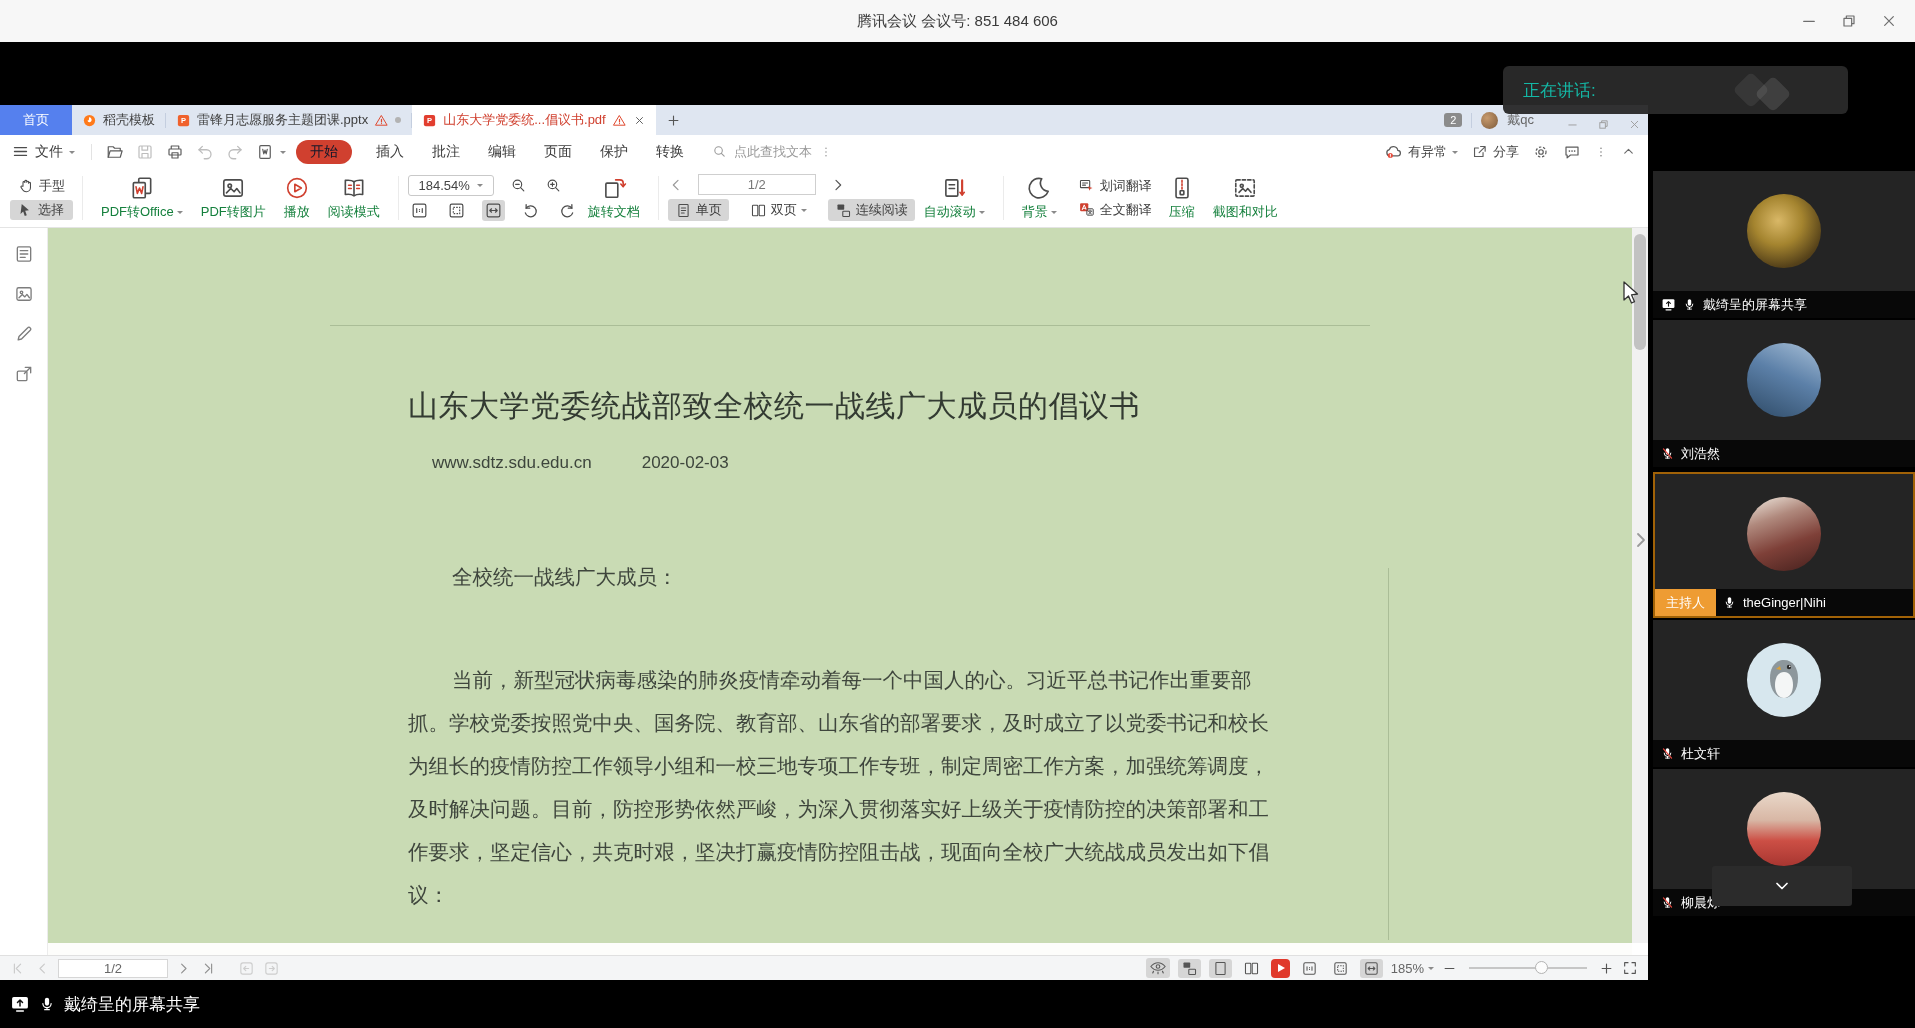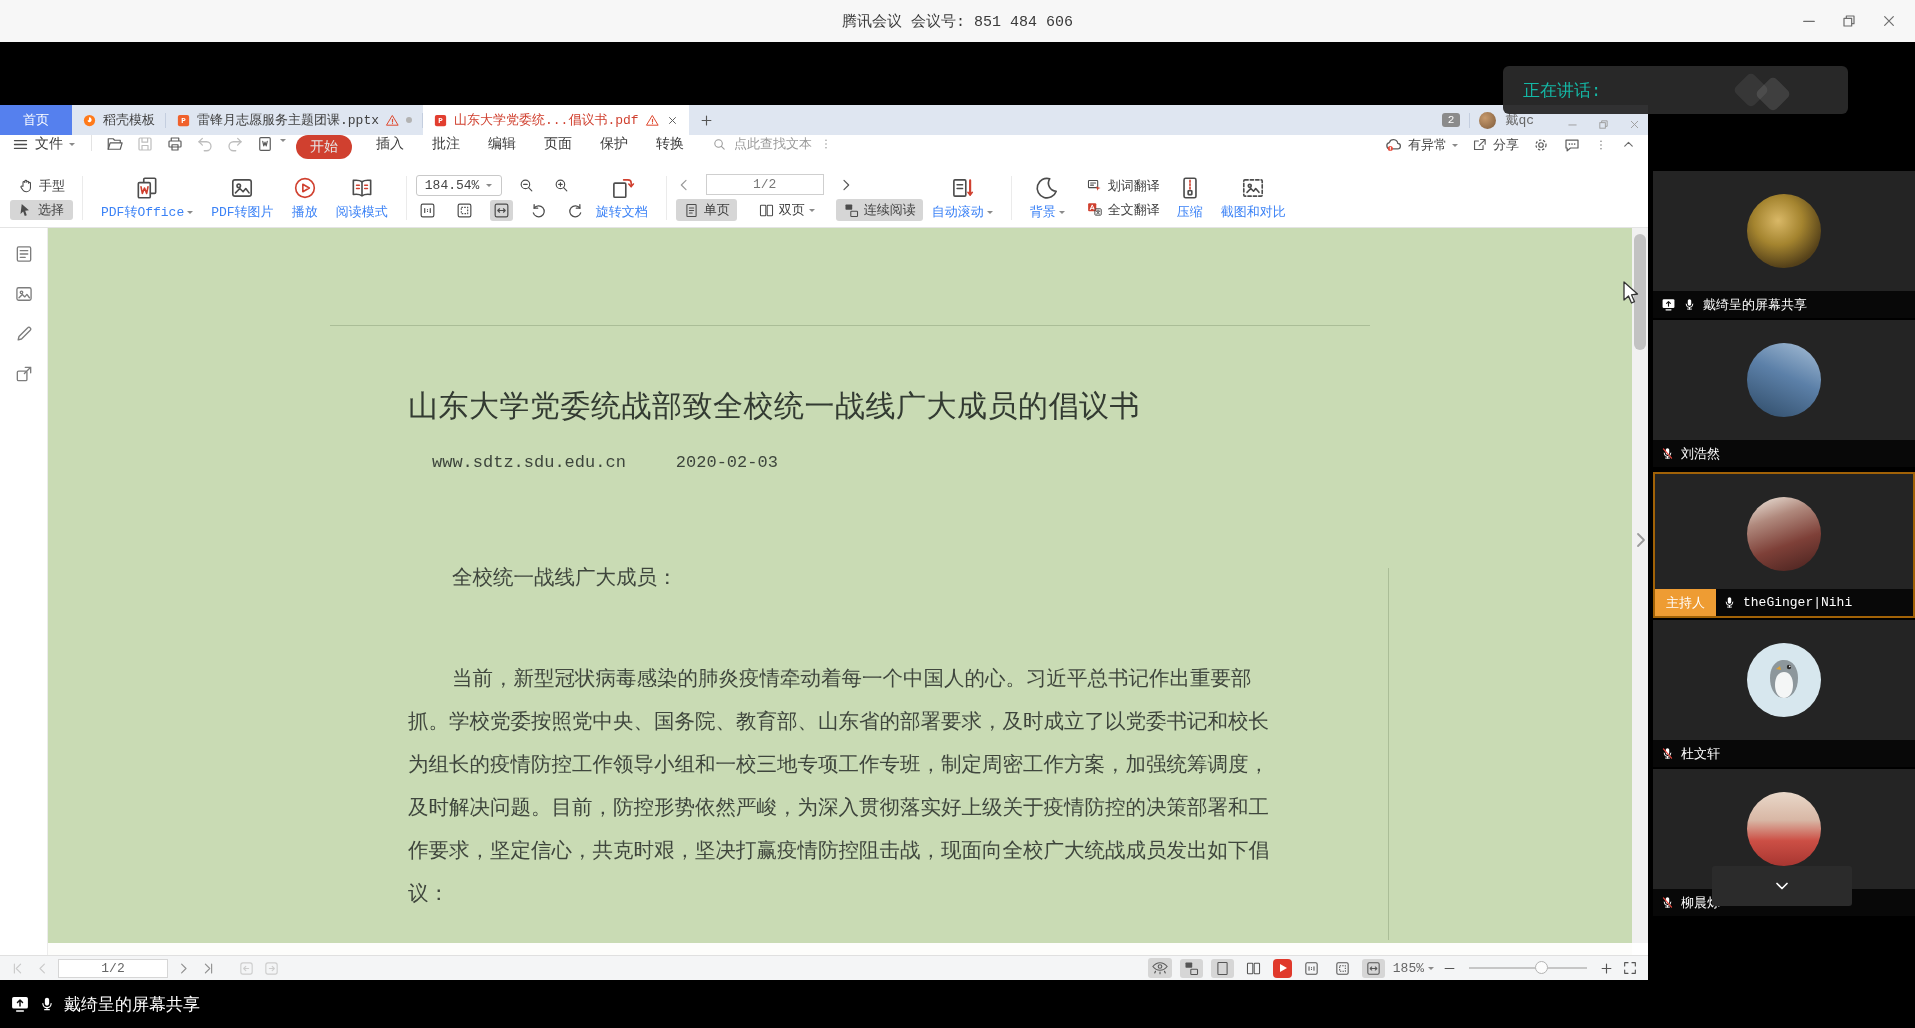--- a/index.html
+++ b/index.html
@@ -1,18 +1,18 @@
 <!DOCTYPE html>
 <html><head>
 <meta charset="utf-8">
 <style>
 *{margin:0;padding:0;box-sizing:border-box}
 html,body{background:#000}
 #screen{position:relative;width:1915px;height:1028px;background:#000;overflow:hidden;
-  font-family:Liberation Mono, monospace;-webkit-font-smoothing:antialiased}
+  font-family:Liberation Sans, sans-serif;-webkit-font-smoothing:antialiased}
 .r{position:absolute}
 .ic{display:inline-block;vertical-align:middle;flex:none}
 .cd{display:inline-block;width:0;height:0;border:4px solid transparent;border-top-color:#8a8a8a;margin-top:4px}
 .cd.sm{border-width:3.5px}
 
 
 #titlebar{left:0;top:0;width:1915px;height:42px;background:#f7f7f7;display:flex;align-items:center;justify-content:center}
 #titlebar .t{font-size:15px;color:#3a3a3a}
 #winbtns{position:absolute;right:6px;top:0;height:42px;display:flex;align-items:center}
 #winbtns .wb{width:40px;height:42px;display:flex;align-items:center;justify-content:center}
@@ -26,35 +26,35 @@
 .tab.home{width:72px;justify-content:center;background:#5580ee;color:#fff}
 .tab.act{background:#fff;color:#d0402f}
 .tsep{width:1px;height:15px;background:#c4cedf;align-self:center}
 .dot{width:6px;height:6px;border-radius:50%;background:#b3b3b3}
 #tabright{margin-left:auto;display:flex;align-items:center;gap:9px;padding-right:8px;color:#666}
 .badge2{background:#8b8b8b;color:#fff;font-size:11px;border-radius:3px;padding:1px 6px}
 .miniava{width:17px;height:17px;border-radius:50%;background:radial-gradient(circle at 35% 35%,#c79a6d,#7d5a3a)}
 #tabright .mini{display:flex;gap:20px;margin-left:24px;margin-top:8px}
 
 
-#menubar{position:absolute;left:0;top:30px;width:1648px;height:33px;background:#fff;display:flex;align-items:flex-start;padding:0 12px;color:#3b3b3b;font-size:14px}
+#menubar{position:absolute;left:0;top:30px;width:1648px;height:33px;background:#fff;display:flex;align-items:center;padding:0 12px;color:#3b3b3b;font-size:14px}
 .mfile{display:flex;align-items:center;gap:6px;margin-right:8px}
 .mdiv{width:1px;height:16px;background:#e3e3e3;margin:0 8px}
 .qicon{margin:0 6px}
-.pill{background:#d0402f;color:#e5e5e5;border-radius:12px;padding:3px 14px;font-size:14px;margin:0 10px}
+.pill{background:#d0402f;color:#0f172a;border-radius:12px;padding:3px 14px;font-size:14px;margin:0 10px}
 .mitem{margin:0 14px}
 .msearch{display:flex;align-items:center;gap:7px;color:#9a9a9a;font-size:13px;margin-left:14px}
 #menuright{margin-left:auto;display:flex;align-items:center;gap:13px;font-size:13px;color:#474747}
 
 
 #ribbon{position:absolute;left:0;top:63px;width:1648px;height:60px;background:#fff;border-bottom:1px solid #e4e4e4;display:flex;align-items:center;padding:0 10px}
 .vd{width:1px;height:44px;background:#ebebeb;margin:0 9px;flex:none}
 .colstack{display:flex;flex-direction:column;gap:4px}
 .tbtn-sm{display:flex;align-items:center;gap:5px;font-size:13px;color:#3f3f3f;padding:1px 8px;border-radius:3px;white-space:nowrap}
-.tbig{display:flex;flex-direction:column;align-items:center;gap:2px;font-size:13px;color:#3b82f6;padding:0 9px;white-space:nowrap}
+.tbig{display:flex;flex-direction:column;align-items:center;gap:2px;font-size:13px;color:#15803d;padding:0 9px;white-space:nowrap}
 .sel{background:#d6d6d6}
 .zbox{width:86px;height:21px;border:1px solid #c9c9c9;border-radius:3px;font-size:13px;color:#444;display:flex;align-items:center;justify-content:center;gap:7px;background:#fff}
 .tgrow{display:flex;align-items:center;gap:14px}
 .tg{padding:1px 2px;border-radius:3px;display:flex;align-items:center}
 .pbox{width:118px;height:21px;border:1px solid #cfcfcf;background:#fff;font-size:13px;color:#777;display:flex;align-items:center;justify-content:center}
 .tg2{display:flex;align-items:center;gap:4px;padding:2px 7px;border-radius:3px;font-size:13px;color:#3f3f3f;white-space:nowrap}
 
 
 #docarea{position:absolute;left:0;top:123px;width:1648px;height:727px;background:#fff}
 #leftpanel{position:absolute;left:0;top:0;width:48px;height:727px;background:#fff;border-right:1px solid #ececec;display:flex;flex-direction:column;align-items:center;gap:20px;padding-top:16px}

